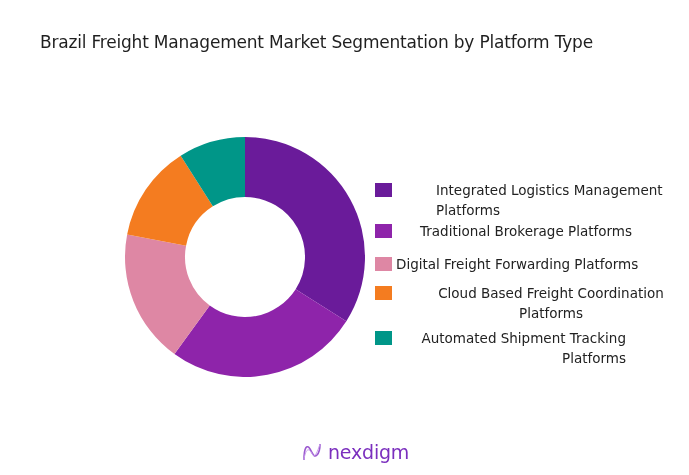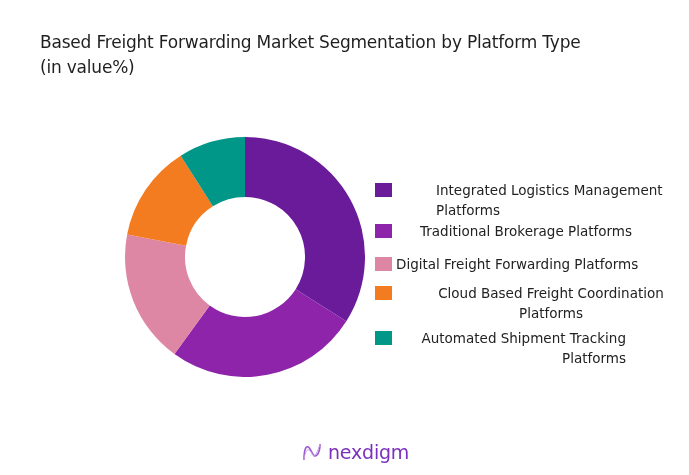--- a/index.html
+++ b/index.html
@@ -14,22 +14,21 @@
     .legend-label { font-size: 13.5px; line-height: 20px; color: #222; margin-left: 4px; width: 262px;
                     white-space: normal; }
     .legend-label.center { text-align: center; width: 246px; }
     .logo { position: absolute; left: 301px; top: 441px; display: flex; align-items: center; }
     .logo-text { font-size: 19px; font-weight: normal; color: #7B2FBE; margin-left: 5px; letter-spacing: -0.2px; }
   </style>
 </head>
 <body>
 
 <div class="title">
-  <div>Based Freight Forwarding Market Segmentation by Platform Type</div>
-  <div>(in value%)</div>
+  <div>Brazil Freight Management Market Segmentation by Platform Type</div>
 </div>
 
 <svg class="chart" id="donut" viewBox="0 0 250 250" width="250" height="250">
     <path d="M125.00000000000001,5 A120,120 0 0 1 226.3193510602418,189.29921539747963 L175.6596755301209,157.14960769873983 A60,60 0 0 0 125,65 Z" fill="#6A1B9A"></path>
     <path d="M226.3193510602418,189.29921539747963 A120,120 0 0 1 54.46576972490318,222.08203932499367 L89.73288486245158,173.54101966249684 A60,60 0 0 0 175.6596755301209,157.14960769873983 Z" fill="#8E24AA"></path>
     <path d="M54.46576972490318,222.08203932499367 A120,120 0 0 1 7.125529912557369,102.51424224971298 L66.06276495627868,113.75712112485648 A60,60 0 0 0 89.73288486245158,173.54101966249684 Z" fill="#DE87A4"></path>
     <path d="M7.125529912557369,102.51424224971298 A120,120 0 0 1 60.70078460252044,23.680648939758157 L92.85039230126023,74.34032446987908 A60,60 0 0 0 66.06276495627868,113.75712112485648 Z" fill="#F47C20"></path>
     <path d="M60.70078460252044,23.680648939758157 A120,120 0 0 1 125.00000000000009,5 L125.00000000000004,65 A60,60 0 0 0 92.85039230126023,74.34032446987908 Z" fill="#009688"></path>
   </svg>
 

